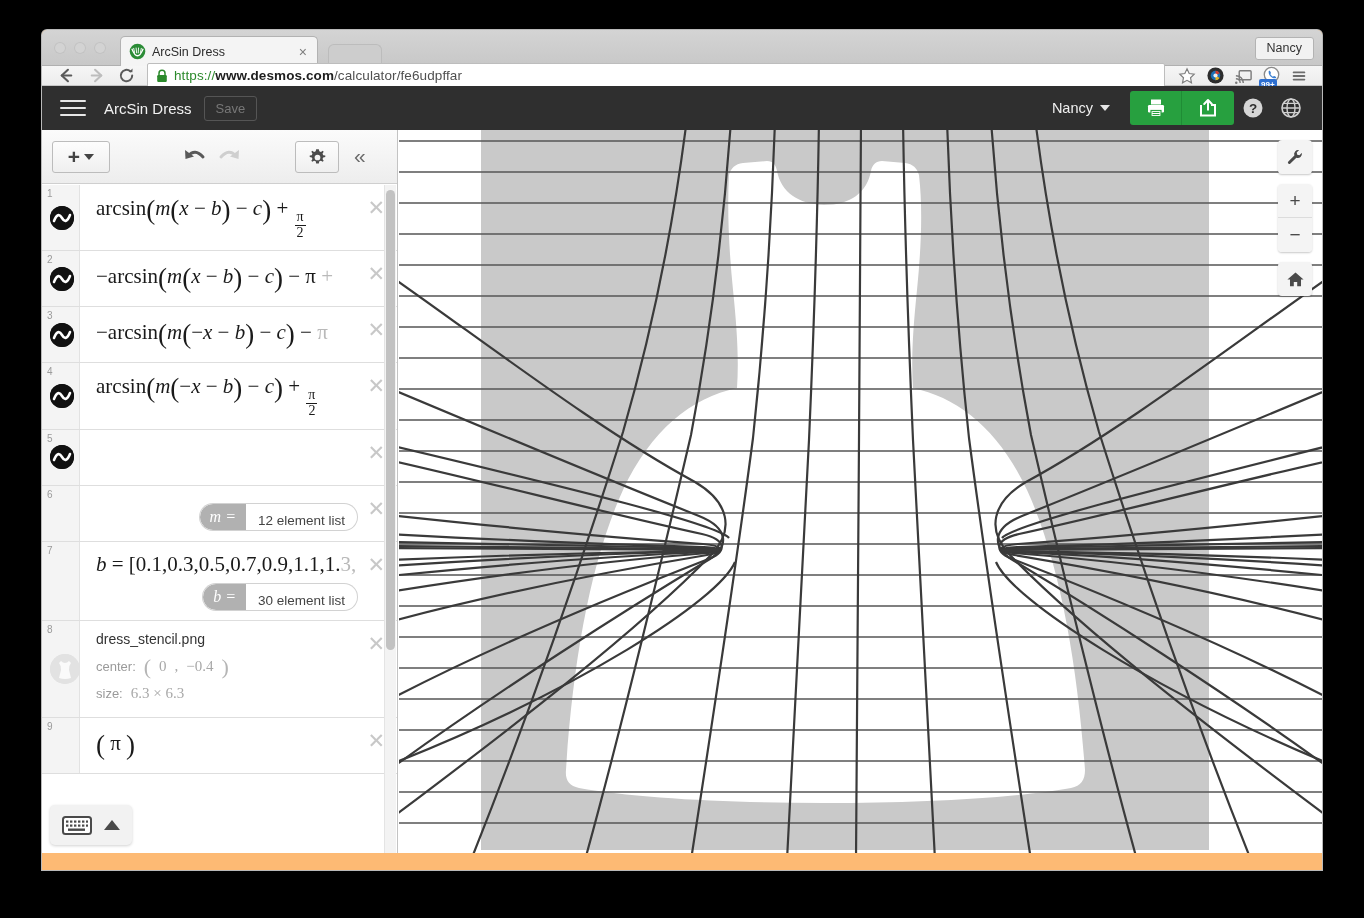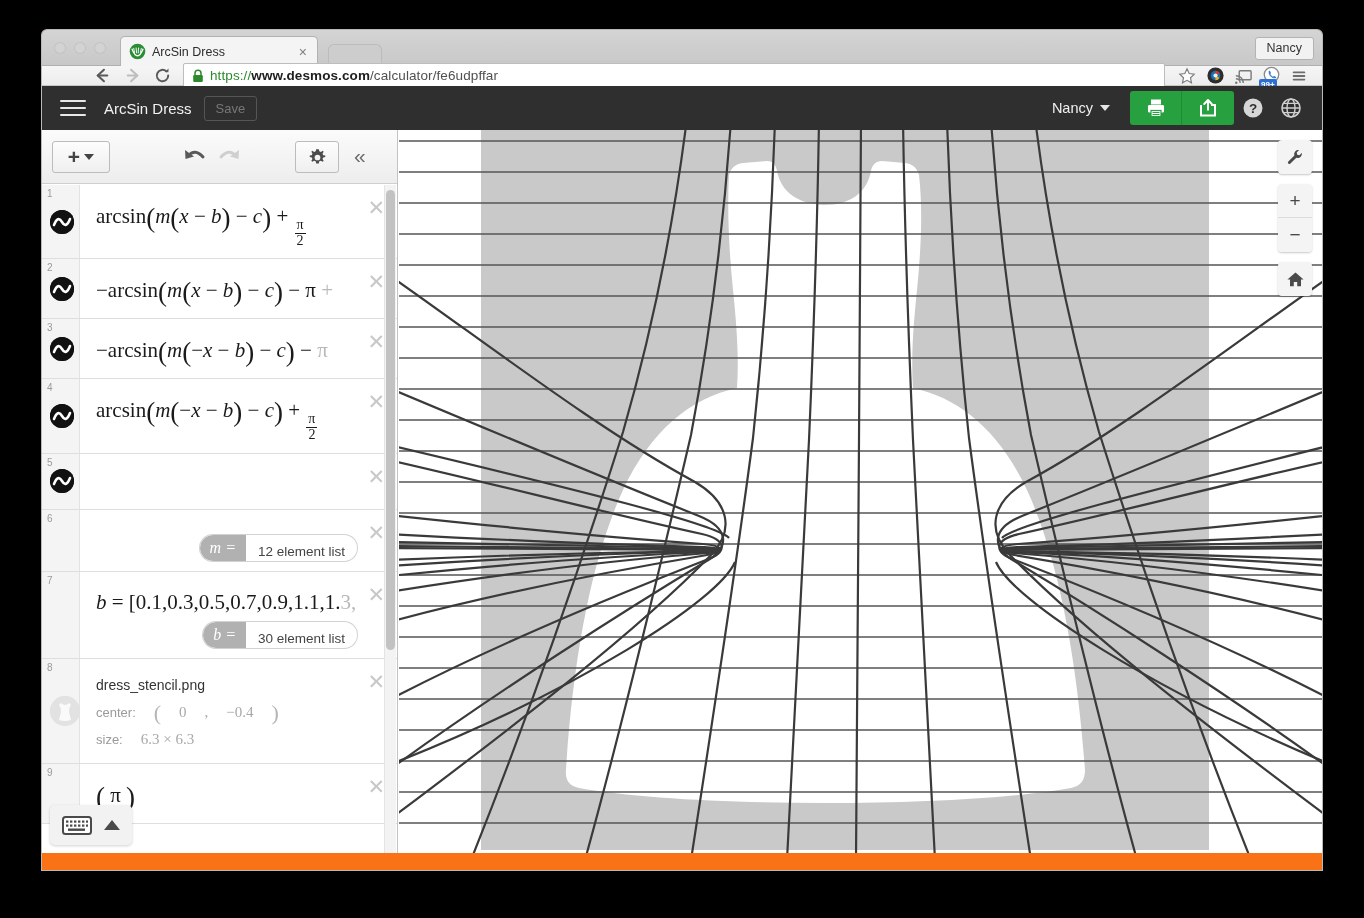--- a/index.html
+++ b/index.html
@@ -8,21 +8,21 @@
     background: #000;
     font-family: "Liberation Sans", sans-serif;
     overflow: hidden;
   }
 
   
   #browser-window {
     position: absolute;
     left: 42px; top: 30px;
     width: 1280px; height: 840px;
-    background: #f97316;
+    background: #fdba74;
     border-radius: 5px 5px 0 0;
     overflow: hidden;
     box-shadow: 0 0 0 1px #b9b9b9;
   }
 
   
   #tab-strip {
     position: relative;
     height: 36px;
     background: linear-gradient(#d4d4d4, #c8c8c8);
@@ -57,21 +57,21 @@
     background: #f2f2f2; border: 1px solid #b3b3b3; border-radius: 3px;
     font-size: 12.5px; color: #333; line-height: 21px;
   }
 
   
   #toolbar {
     position: relative;
     height: 20px;
     background: linear-gradient(#f6f6f6, #ececec);
     border-bottom: 1px solid #c6c6c6;
-    display: flex; align-items: center; padding-left: 36px;
+    display: flex; align-items: center;
   }
   .nav-btn { width: 30px; height: 30px; display: flex; align-items: center;
              justify-content: center; color: #5a5a5a; }
   .nav-btn.disabled { color: #bdbdbd; }
   #nav-back { margin-left: 9px; }
   #omnibox {
     flex: 1; height: 25px; margin: 0 9px 0 6px;
     background: #fff; border: 1px solid #bdbdbd; border-radius: 2px;
     display: flex; align-items: center; padding: 0 8px;
   }
@@ -154,22 +154,22 @@
               display: flex; min-height: 56px; background: #fff; }
   .expr-index {
     flex: 0 0 38px; background: #f4f4f4; border-right: 1px solid #e2e2e2;
     font-size: 10px; color: #9b9b9b; padding: 3px 0 0 5px; position: relative;
   }
   .expr-bullet {
     position: absolute; left: 8px; top: 50%; transform: translateY(-50%);
     width: 24px; height: 24px; border-radius: 50%; background: #111;
   }
   .expr-bullet svg { display: block; }
-  .expr-body { flex: 1; position: relative; padding: 18px 40px 10px 16px;
-               display: flex; flex-direction: column; justify-content: flex-end; }
+  .expr-body { flex: 1; position: relative; padding: 10px 40px 10px 16px;
+               display: flex; flex-direction: column; justify-content: center; }
   .expr-math {
     font-family: "Liberation Serif", serif; font-size: 21px; color: #1a1a1a;
     white-space: nowrap; overflow: hidden;
   }
   .expr-math .var { font-style: italic; }
   .expr-math .fade { color: #b9b9b9; }
   .expr-del { position: absolute; right: 12px; top: 12px; font-size: 21px;
               color: #c8c8c8; line-height: 1; }
   .frac { display: inline-flex; flex-direction: column; vertical-align: -0.45em;
           text-align: center; font-size: 14px; line-height: 1.05; margin: 0 1px; }
@@ -194,21 +194,21 @@
   }
 
   .img-row .expr-index { background: #f4f4f4; }
   .img-thumb {
     position: absolute; left: 8px; top: 50%; transform: translateY(-50%);
     width: 30px; height: 30px; border-radius: 50%; background: #e0e0e0;
     overflow: hidden;
   }
   .img-name { font-size: 14px; color: #333; margin-bottom: 7px; }
   .img-prop { font-size: 13px; color: #9a9a9a; display: flex; align-items: center;
-              gap: 18px; margin-bottom: 5px; }
+              gap: 8px; margin-bottom: 5px; }
   .img-prop .pval { font-family: "Liberation Serif", serif; font-size: 15px; color: #a8a8a8; }
   .img-prop .pbig { font-size: 22px; color: #b5b5b5; font-family: "Liberation Serif", serif; }
 
   #expr-scrollbar {
     position: absolute; right: 2px; top: 60px; width: 9px; height: 460px;
     background: #c2c2c2; border-radius: 5px;
   }
   #expr-scroll-track {
     position: absolute; right: 1px; top: 55px; bottom: 0; width: 12px;
     background: #f3f3f3; border-left: 1px solid #e4e4e4;

